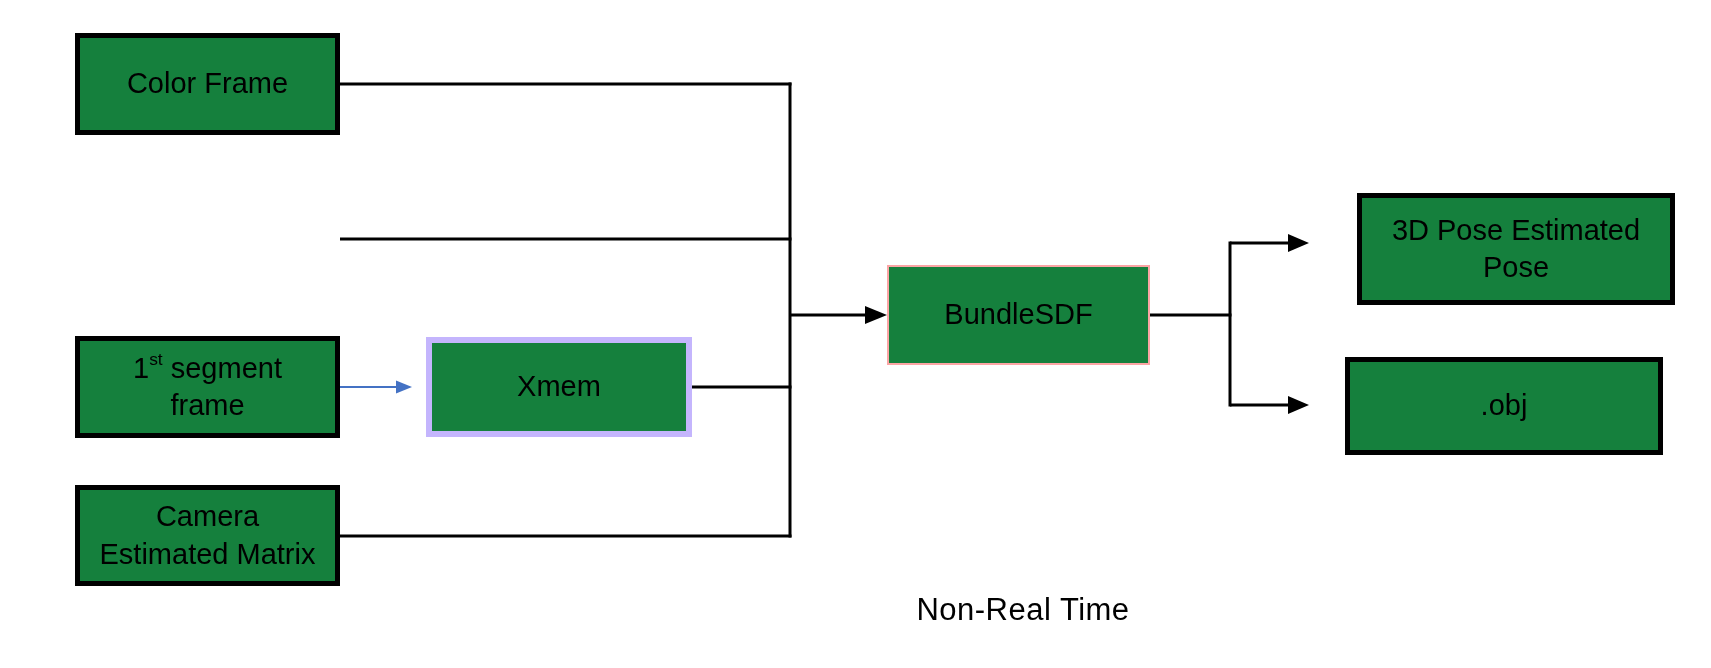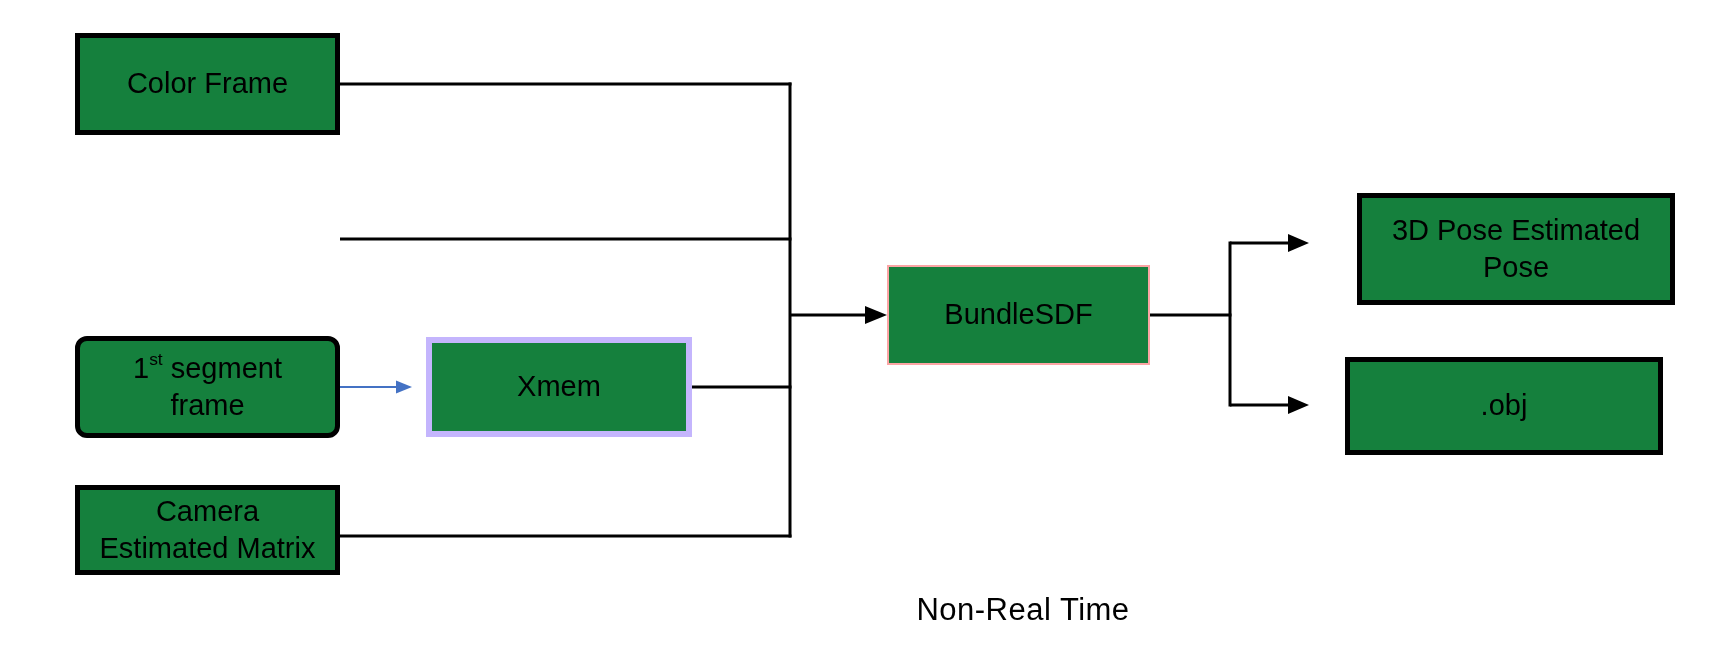--- a/index.html
+++ b/index.html
@@ -26,22 +26,22 @@
     display: flex;
     flex-direction: column;
     align-items: center;
     justify-content: center;
     text-align: center;
     font-size: 29px;
     line-height: 1.28;
   }
   .node-color-frame { left: 75px;  top: 33px;  width: 265px; height: 102px; }
   .node-depth-frame { left: 75px;  top: 188px; width: 265px; height: 100px; }
-  .node-segment     { left: 75px;  top: 336px; width: 265px; height: 102px; border-radius: 12px; }
-  .node-camera      { left: 75px;  top: 485px; width: 265px; height: 90px; }
+  .node-segment     { left: 75px;  top: 336px; width: 265px; height: 102px; }
+  .node-camera      { left: 75px;  top: 485px; width: 265px; height: 101px; }
   .node-xmem        { left: 426px; top: 337px; width: 266px; height: 100px; border: 6px solid #c4b5fd; }
   .node-bundlesdf   { left: 887px; top: 265px; width: 263px; height: 100px; border: 2px solid #fca5a5; }
   .node-pose-video  { left: 1309px; top: 193px; width: 318px; height: 112px; margin-left: 48px; }
   .node-obj         { left: 1309px; top: 357px; width: 318px; height: 98px; margin-left: 36px; }
   .node sup {
     font-size: 0.6em;
     line-height: 0;
     position: relative;
     top: -0.15em;
   }

